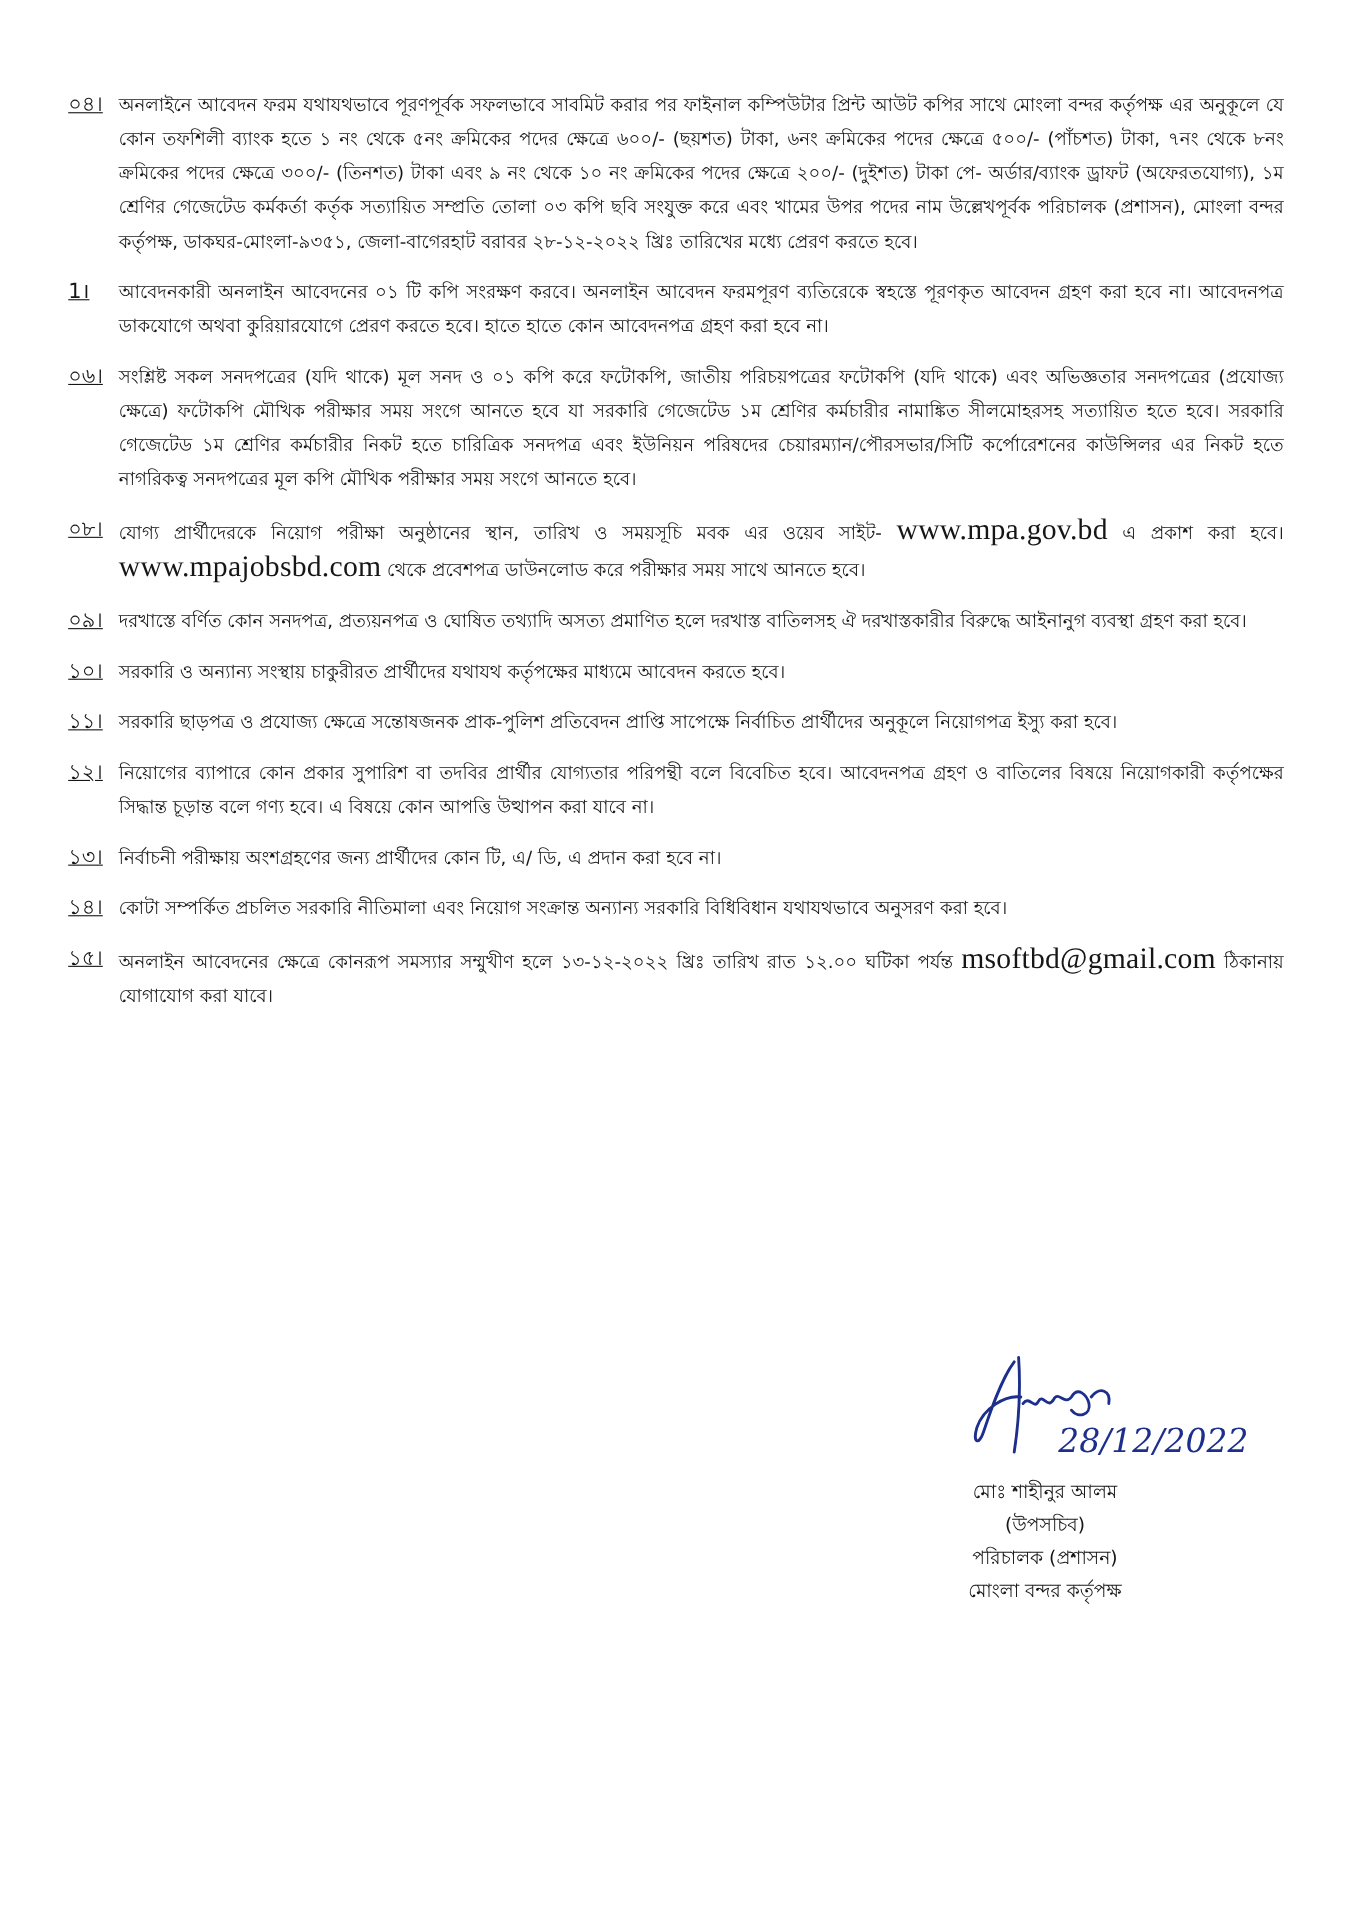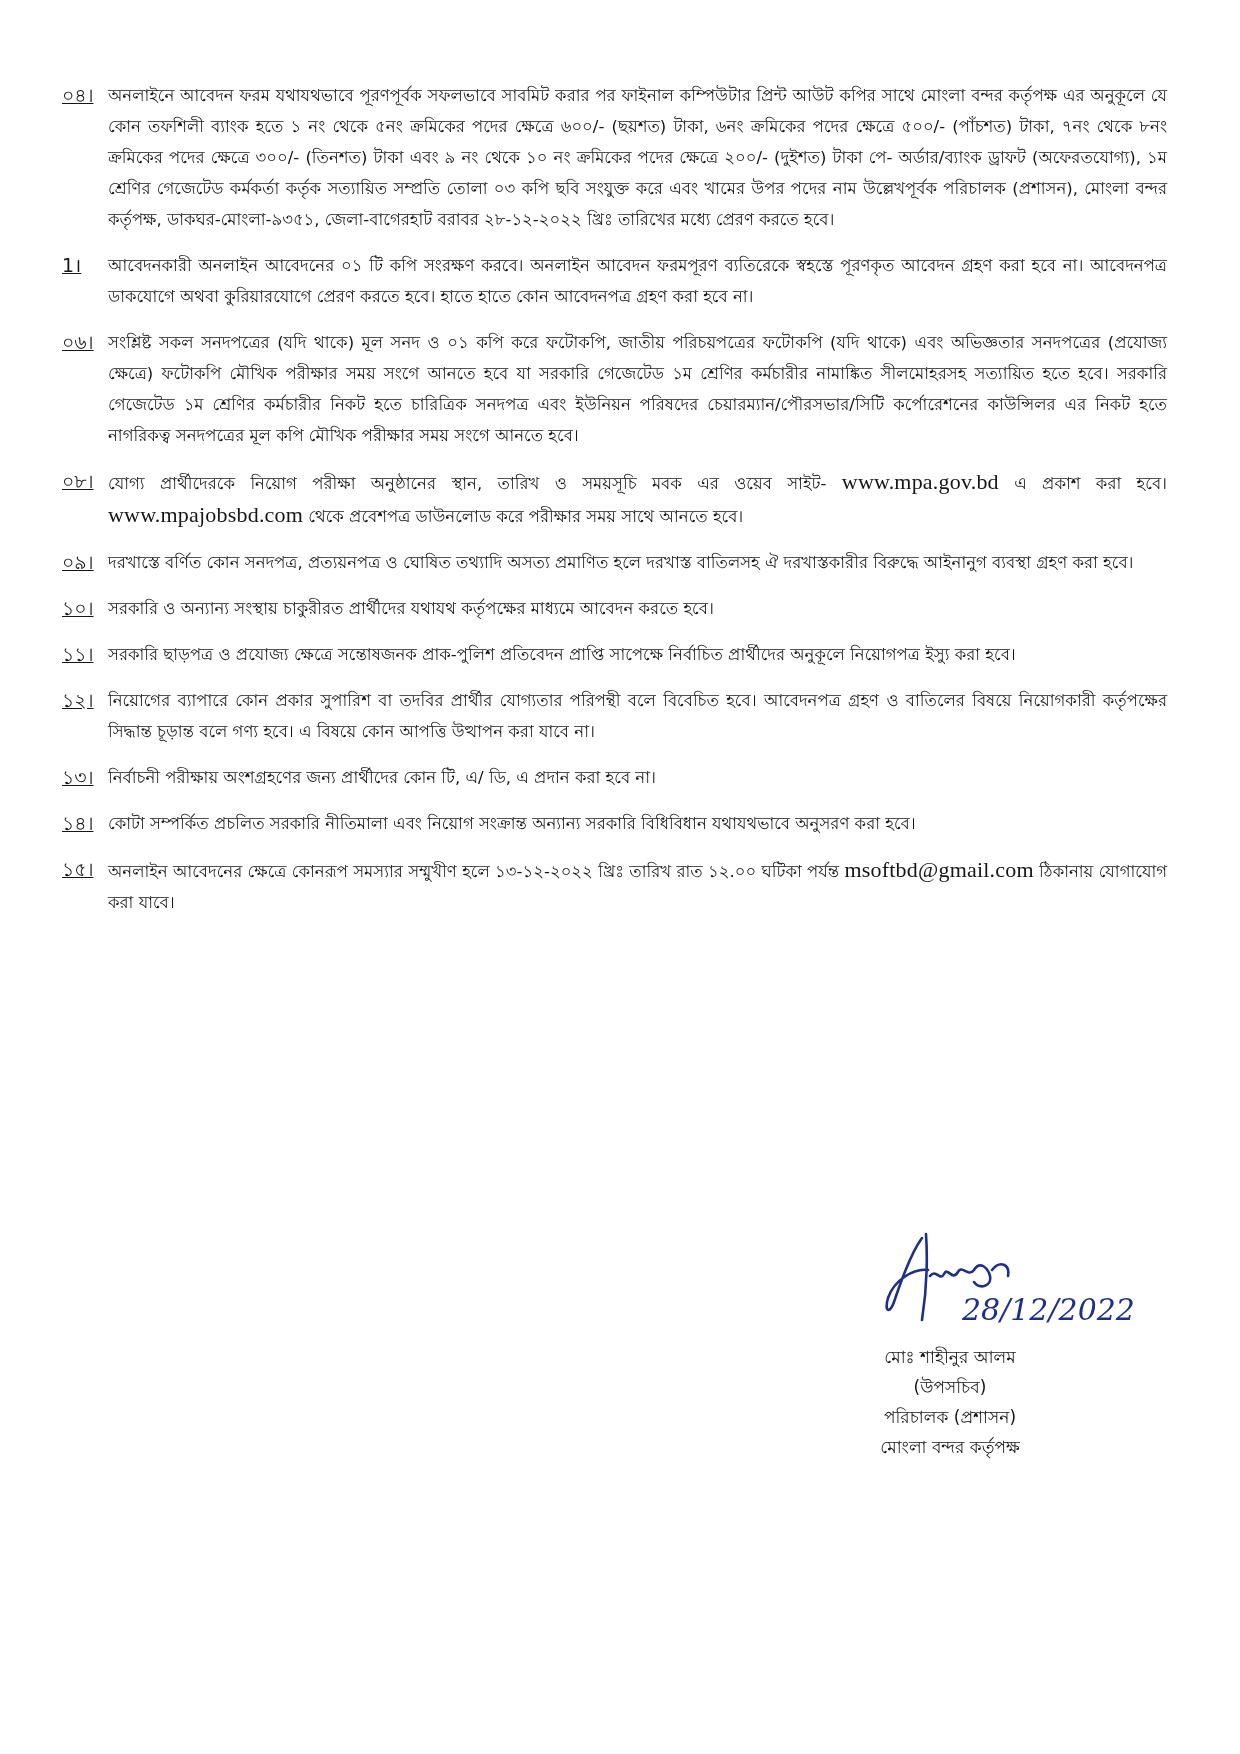--- a/index.html
+++ b/index.html
@@ -11,21 +11,21 @@
   .page { position: absolute; left: 0; top: 0; width: 1240px; height: 1754px; }
   .clauses { position: absolute; left: 62px; top: 80px; width: 1105px; }
   .clause { display: flex; margin-bottom: 15px; }
   .clause .num {
     flex: 0 0 46px; font-size: 19px; line-height: 31px; white-space: nowrap; text-decoration: underline;
   }
   .clause .body {
     flex: 1; font-size: 16.5px; line-height: 31px; text-align: justify;
     text-align-last: left;
   }
-  .url { font-family: "Liberation Serif", serif; font-size: 22px; letter-spacing: 0.2px; }
+  .url { font-family: "Liberation Serif", serif; font-size: 27px; letter-spacing: 0.2px; }
   .sigblock {
     position: absolute; left: 810px; top: 1224px; width: 340px; height: 240px;
   }
   .signature { position: absolute; left: 60px; top: 0; width: 280px; height: 120px; }
   .sig-lines { position: absolute; left: 0; top: 118px; width: 280px; text-align: center; }
   .sig-lines div { font-size: 17px; line-height: 30px; }
 </style>
 </head>
 <body>
 

